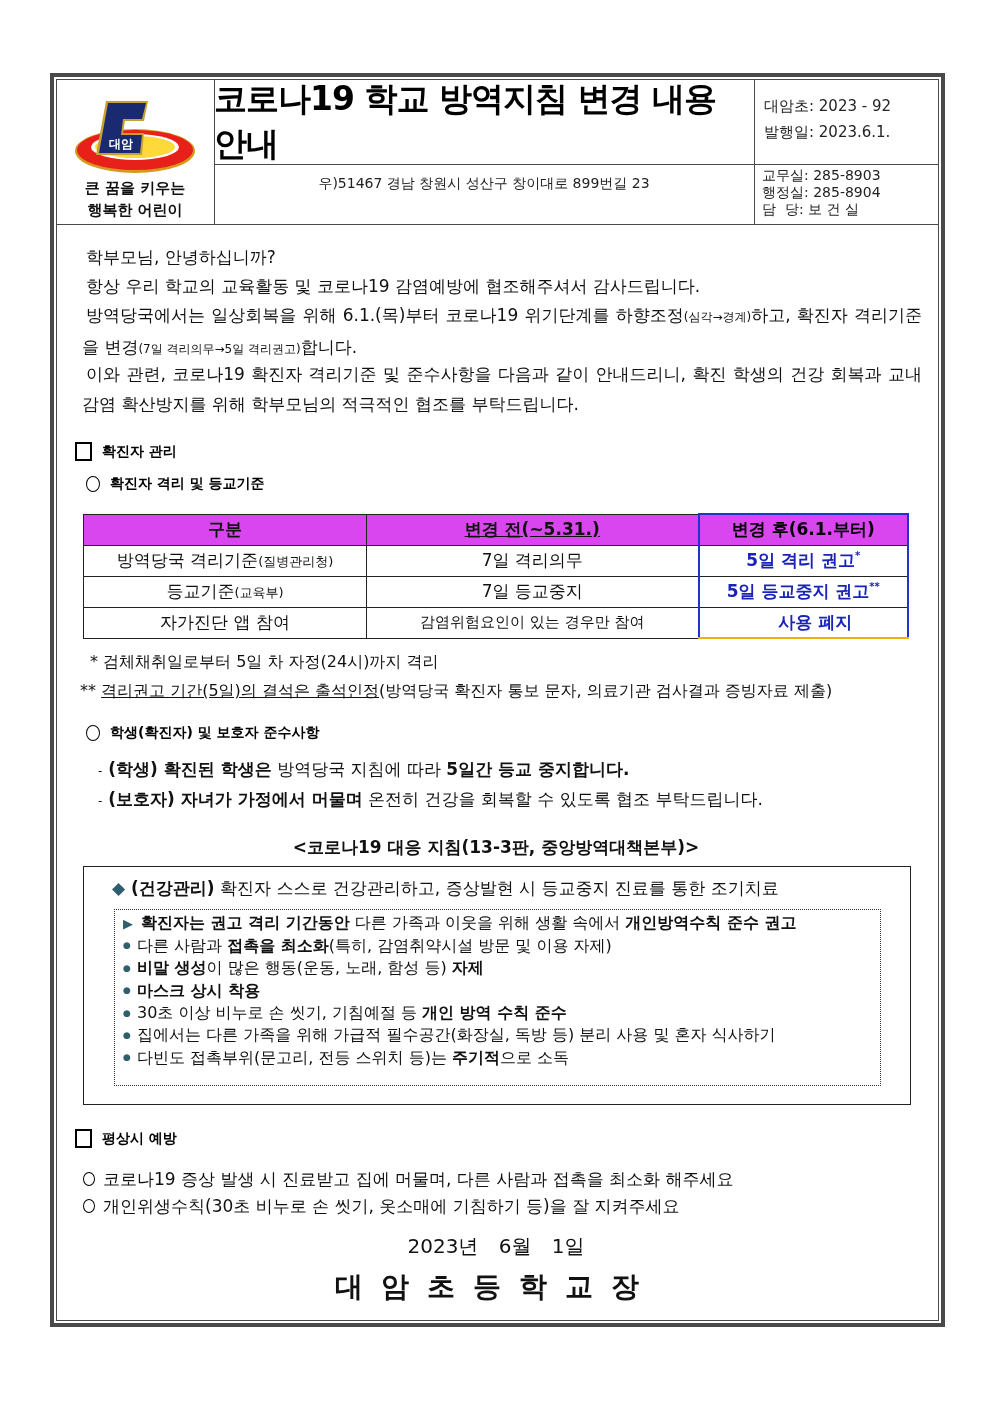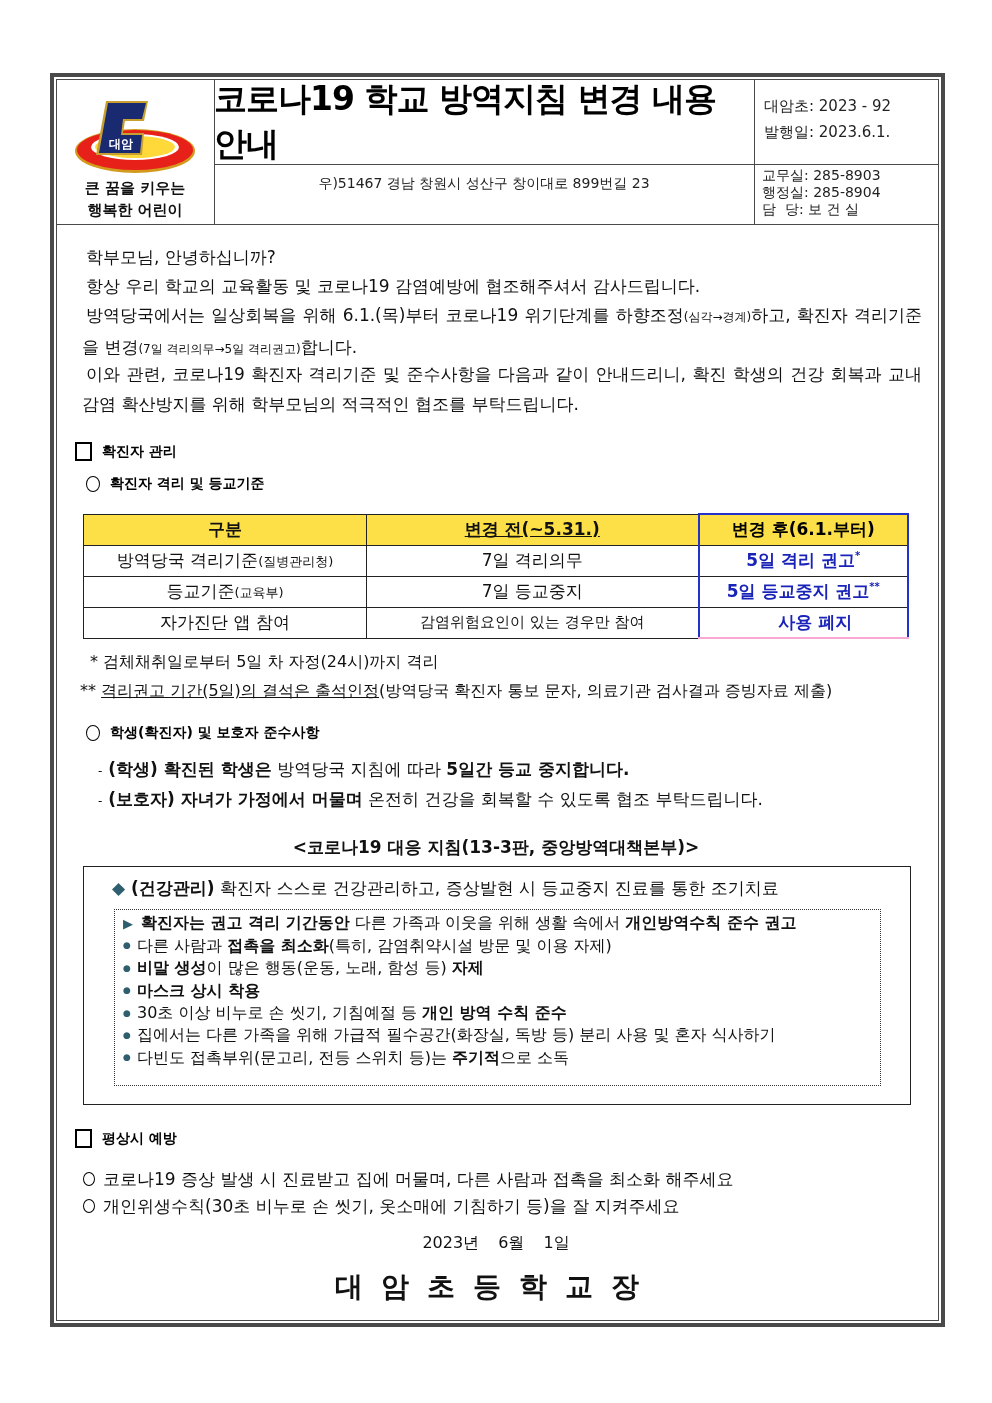--- a/index.html
+++ b/index.html
@@ -25,27 +25,27 @@
 
   
   .p { position: absolute; left: 82px; width: 840px; font-size: 17px; line-height: 30px; color: #111; text-align: justify; }
   .p small { font-size: 12px; }
   .sec { position: absolute; font-size: 14px; font-weight: bold; color: #000; display: flex; align-items: center; gap: 10px; }
   .sq { display: inline-block; width: 17px; height: 19px; border: 2px solid #000; }
   .circ { display: inline-block; width: 14px; height: 16px; border: 1.5px solid #000; border-radius: 50%; }
 
   table.std { position: absolute; left: 83px; top: 513px; width: 826px; border-collapse: collapse; font-size: 17px; }
   table.std td, table.std th { border: 1px solid #222; height: 31px; text-align: center; padding: 0 4px; }
-  table.std th { background: #fde047; font-weight: bold; }
+  table.std th { background: #d946ef; font-weight: bold; }
   table.std .c1 { width: 283px; }
   table.std .c2 { width: 332px; text-decoration: underline; }
   table.std small { font-size: 13px; }
   table.std .after { border-left: 2px solid #2233cc; border-right: 2px solid #2233cc; color: #1a23b8; font-weight: bold; }
   table.std th.after { border-top: 2px solid #2233cc; color: #000; }
-  table.std tr:last-child .after { border-bottom: 2px solid #f9a8d4; padding-left: 28px; }
+  table.std tr:last-child .after { border-bottom: 2px solid #eab308; padding-left: 28px; }
   table.std sup { font-size: 10px; }
 
   .note { position: absolute; font-size: 16px; line-height: 28px; color: #111; }
   .note u { text-decoration: underline; }
 
   .dash-line { position: absolute; left: 98px; font-size: 17px; color: #111; }
   .dash-line b { font-weight: bold; }
   .dash-line .dash { font-size: 12px; margin-right: 6px; }
 
   .guide-title { position: absolute; left: 0; width: 992px; top: 836px; text-align: center; font-size: 17px; font-weight: bold; }
@@ -54,21 +54,21 @@
   .guide-head { position: absolute; left: 28px; top: 10px; font-size: 17px; color: #111; }
   .guide-head .dia { color: #2f5e6e; margin-right: 6px; }
   .dotted { position: absolute; left: 30px; top: 42px; width: 767px; height: 177px; border: 1px dotted #333; padding: 2px 8px; }
   .gi { font-size: 16px; line-height: 21.8px; color: #111; white-space: nowrap; }
   .gi .bul { display: inline-block; width: 14px; color: #2f5e6e; font-size: 9px; vertical-align: middle; }
   .gi .tri { display: inline-block; width: 18px; color: #2f5e6e; font-size: 13px; }
 
   .prev { position: absolute; left: 83px; font-size: 17px; color: #111; }
   .prev .circ { width: 12px; height: 14px; margin-right: 8px; vertical-align: -1px; }
 
-  .date { position: absolute; left: 0; width: 992px; top: 1233px; text-align: center; font-size: 16px; word-spacing: 14px; }
+  .date { position: absolute; left: 0; width: 992px; top: 1233px; text-align: center; font-size: 20px; word-spacing: 14px; }
   .sign { position: absolute; left: 0; width: 992px; top: 1268px; text-align: center; font-size: 28px; font-weight: bold; letter-spacing: 18px; }
 </style>
 </head>
 <body>
 
 <div class="frame-outer"></div>
 <div class="frame-inner"></div>
 
 <div class="hdr">
   <div class="vline" style="left:158px"></div>

